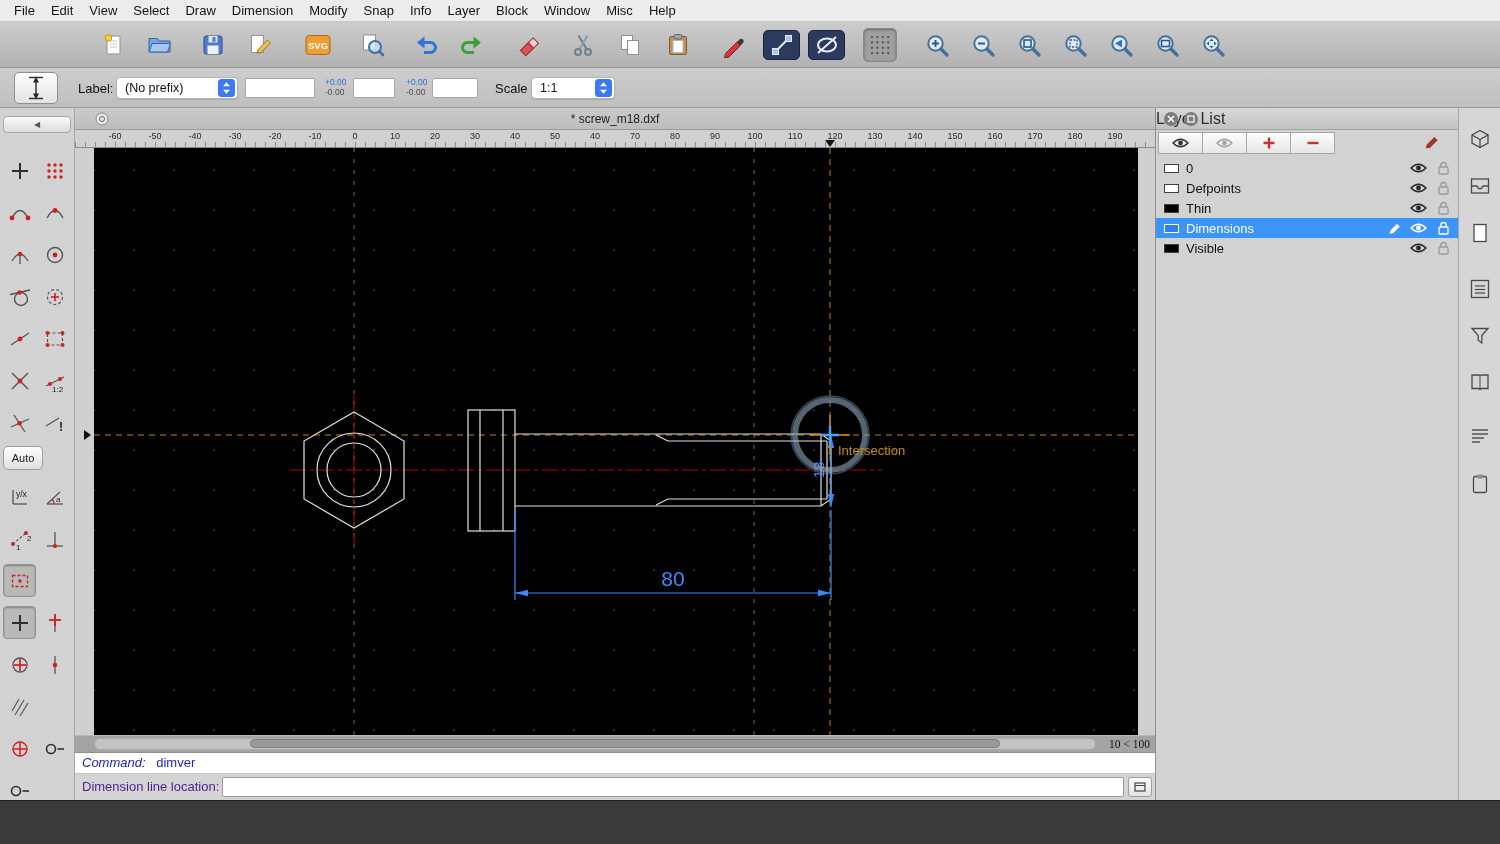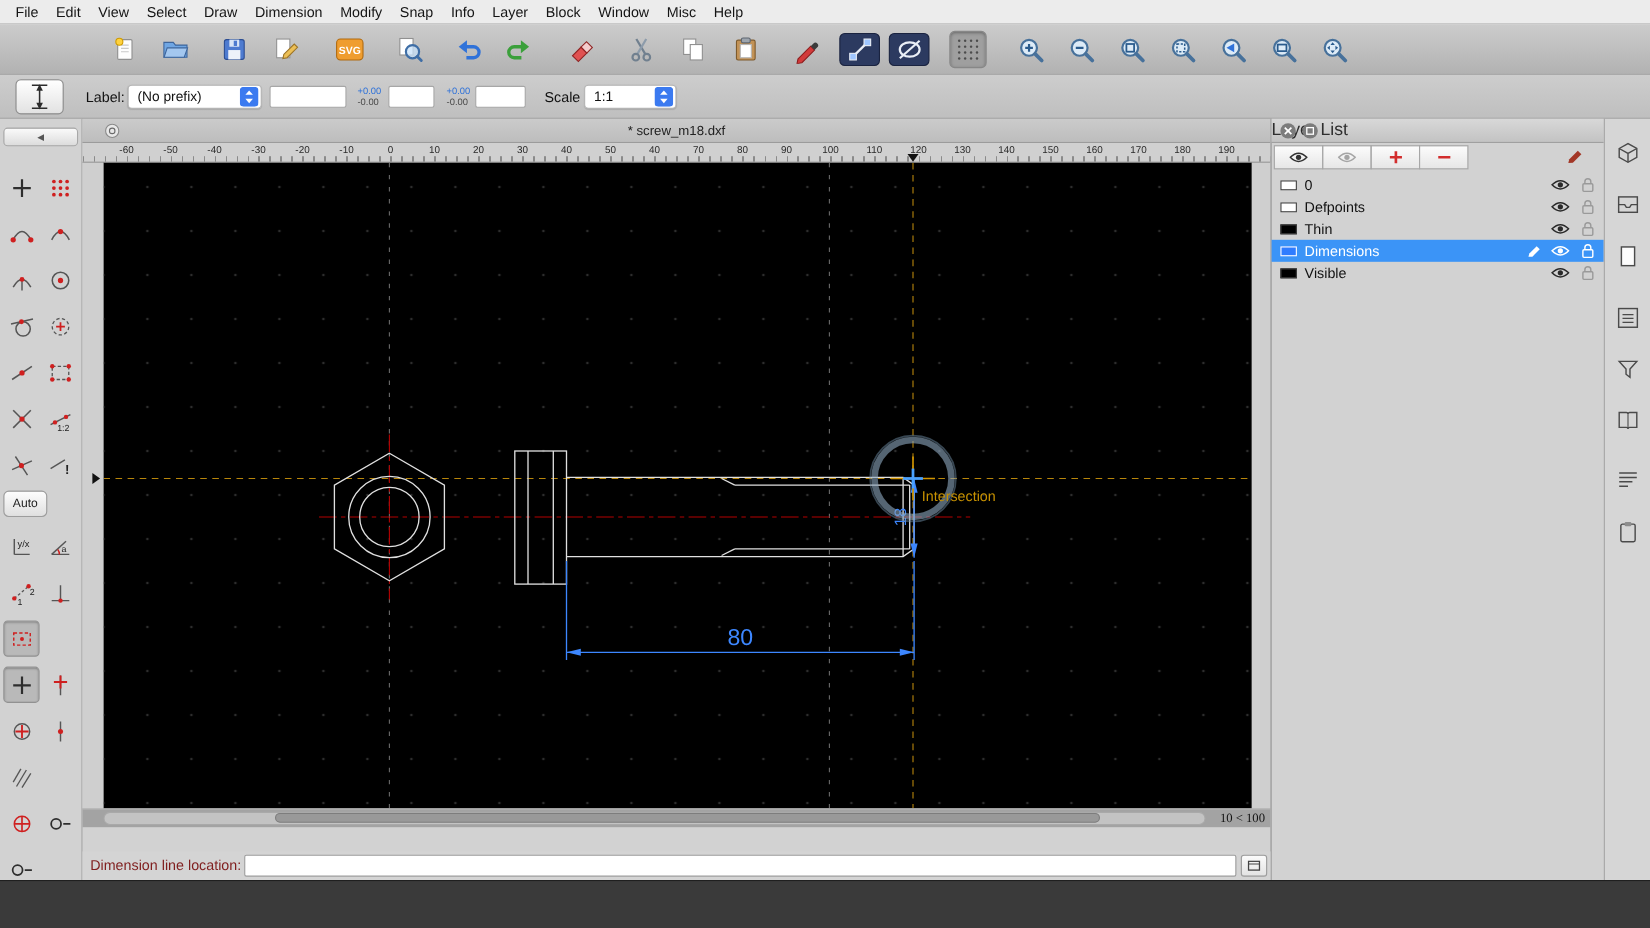--- a/index.html
+++ b/index.html
@@ -85,21 +85,21 @@
 
   
   .dockstrip{position:absolute;left:1458px;top:108px;width:42px;height:692px;background:#d6d6d6;border-left:1px solid #a6a6a6;}
   .dockbtn{position:absolute;left:6px;width:30px;height:30px;display:flex;align-items:center;justify-content:center;}
 
   
   .cmdhistory{position:absolute;left:75px;top:752px;width:1080px;height:22px;background:#fff;border-top:1px solid #8f8f8f;border-bottom:1px solid #c6c6c6;font-size:13px;line-height:20px;padding-left:7px;}
   .cmdpfx{color:#2121cf;font-style:italic;}
   .cmdval{color:#2121cf;margin-left:7px;}
   .cmdprompt{position:absolute;left:75px;top:774px;width:1080px;height:26px;background:#d4d4d4;}
-  .cmdlabel{position:absolute;left:7px;top:5px;font-size:13px;color:#7f1d1d;}
+  .cmdlabel{position:absolute;left:7px;top:5px;font-size:13px;color:#4c1d95;}
   .cmdinput{position:absolute;left:147px;top:3px;width:902px;height:20px;border:1px solid #9c9c9c;border-radius:2px;background:#fff;font-size:13px;padding:0 4px;font-family:inherit;}
   .cmdopt{position:absolute;left:1053px;top:3px;width:24px;height:20px;background:linear-gradient(#fbfbfb,#e3e3e3);border:1px solid #9c9c9c;border-radius:3px;display:flex;align-items:center;justify-content:center;}
 
   
   .statusbar{position:absolute;left:0;top:800px;width:1500px;height:44px;background:#3a3a3a;border-top:1px solid #1f1f1f;font-size:11px;color:#ededed;}
 </style>
 </head>
 <body>
 
 <div id="app">
@@ -829,20 +829,24 @@
         </svg>
       </div>
       <div class="dockbtn" style="top: 361px;">
         <svg width="24" height="24" viewBox="0 0 24 24">
           <rect x="5.5" y="4.5" width="13" height="16" rx="1.5" fill="none" stroke="#4a4a4a" stroke-width="1.3"></rect>
           <rect x="9" y="2.5" width="6" height="4" rx="1" fill="#8d8d8d"></rect>
         </svg>
       </div>
     </div>
 
+  <div class="cmdhistory">
+    <span class="cmdpfx">Command:</span>
+    <span class="cmdval">dimver</span>
+  </div>
 
   <div class="cmdprompt">
     <span class="cmdlabel">Dimension line location:</span>
     <input class="cmdinput" value="" style="">
     <div class="cmdopt">
         <svg width="12" height="10">
           <rect x="1" y="1" width="10" height="8" fill="none" stroke="#444" stroke-width="1.2"></rect>
           <line x1="1" y1="3.5" x2="11" y2="3.5" stroke="#444"></line>
         </svg>
       </div>

